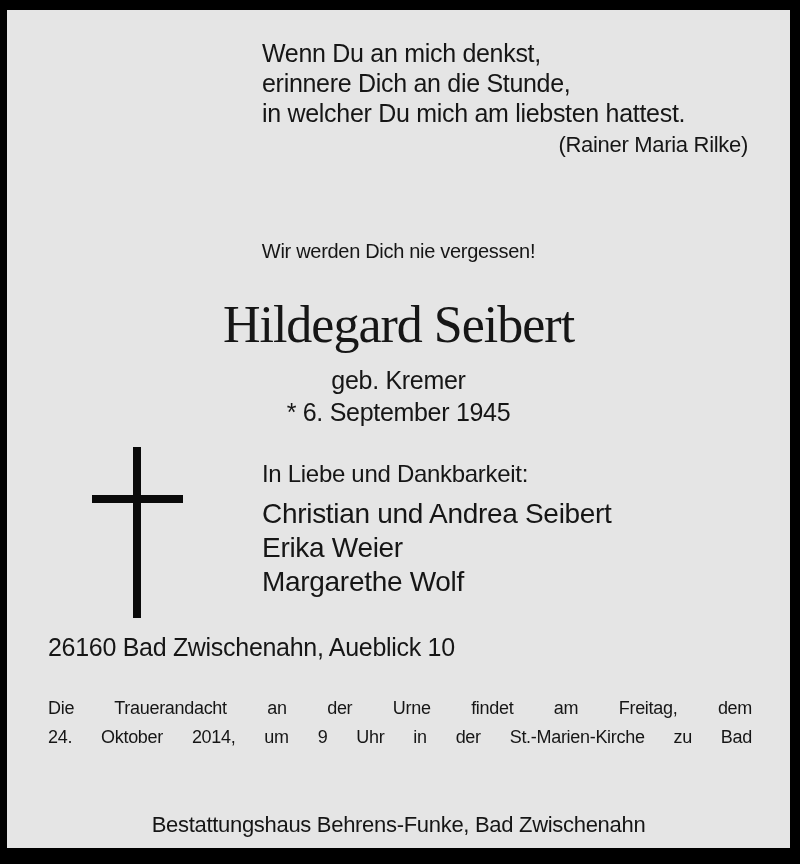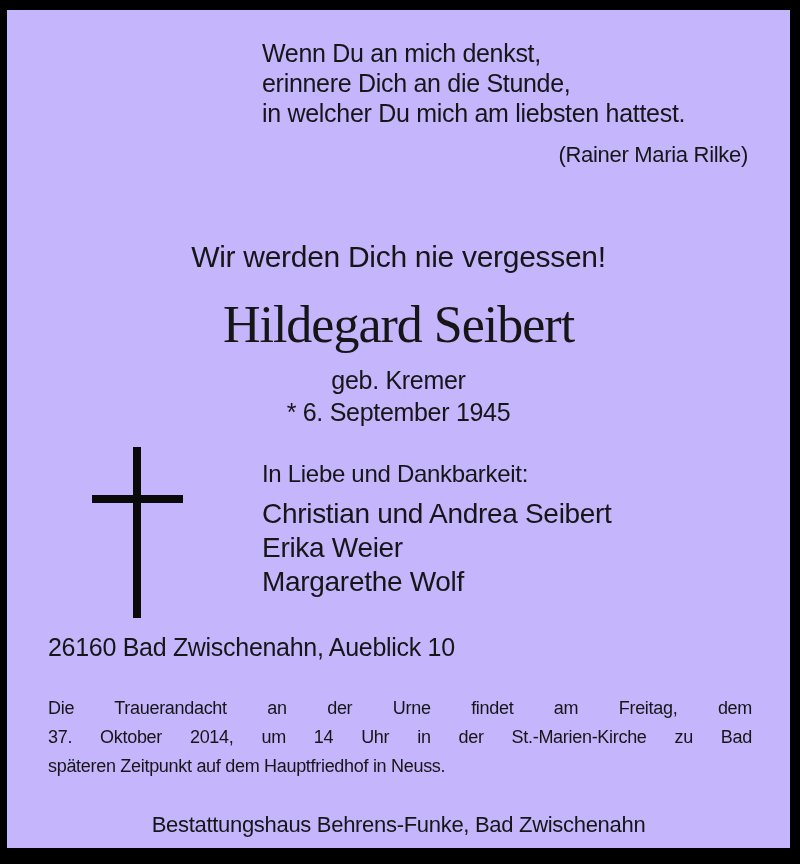--- a/index.html
+++ b/index.html
@@ -1,33 +1,33 @@
 <!DOCTYPE html>
 <html><head>
 <meta charset="utf-8">
 <style>
   html,body { margin:0; padding:0; background:#000; }
   .sheet {
     width:800px; height:864px; box-sizing:border-box;
-    background:#c4b5fd;
+    background:#e5e5e5;
     border-style:solid; border-color:#000;
     border-width:10px 10px 16px 7px;
     position:relative;
     font-family:"Liberation Sans", sans-serif;
     color:#161616;
     letter-spacing:-0.3px;
     overflow:hidden;
   }
   .abs { position:absolute; }
 
   .poem { left:255px; top:28px; font-size:25px; line-height:30px; }
-  .rilke { right:42px; top:132px; font-size:22px; }
+  .rilke { right:42px; top:122px; font-size:22px; }
 
   .announce { left:41px; top:156px; width:704px; font-size:25px; line-height:30px; }
-  .farewell { left:0; top:230px; width:100%; text-align:center; font-size:30px; }
+  .farewell { left:0; top:230px; width:100%; text-align:center; font-size:20px; }
 
   .deceased-name {
     left:0; top:283px; width:100%; text-align:center;
     font-size:52px; line-height:64px; letter-spacing:-1px;font-family:Liberation Serif, serif;
   }
   .maiden { left:0; top:356px; width:100%; text-align:center; font-size:25px; }
   .dates {
     left:0; top:388px; width:100%;
     display:flex; justify-content:center; gap:64px; font-size:25px;
   }
@@ -84,19 +84,18 @@
       <div>Erika Weier</div>
       <div>Margarethe Wolf</div>
     </div>
 
   <div class="abs liebe">In Liebe und Dankbarkeit:</div>
 
   <div class="abs address">26160 Bad Zwischenahn, Aueblick 10</div>
 
   <div class="abs service justify-block">
       <div class="jline">Die Trauerandacht an der Urne findet am Freitag, dem</div>
-      <div class="jline">37. Oktober 2014, um 14 Uhr in der St.-Marien-Kirche zu Bad</div>
-      <div>späteren Zeitpunkt auf dem Hauptfriedhof in Neuss.</div>
+      <div class="jline">24. Oktober 2014, um 9 Uhr in der St.-Marien-Kirche zu Bad</div>
     </div>
 
   <div class="abs funeral-home">Bestattungshaus Behrens-Funke, Bad Zwischenahn</div>
 
 </div>
 
 </body></html>

